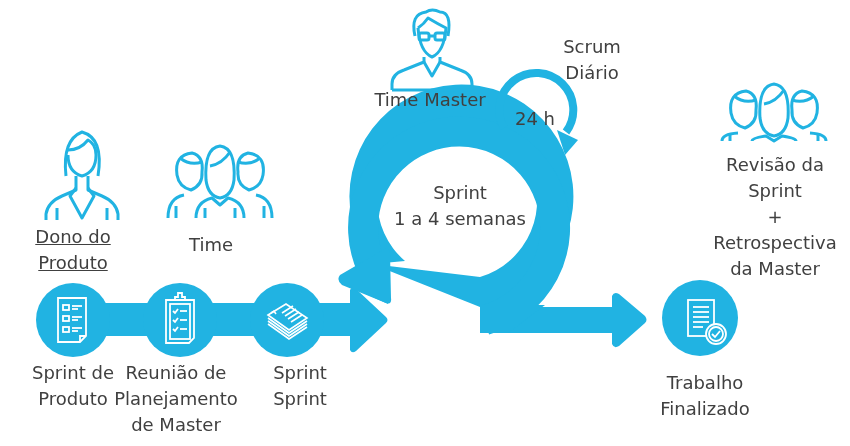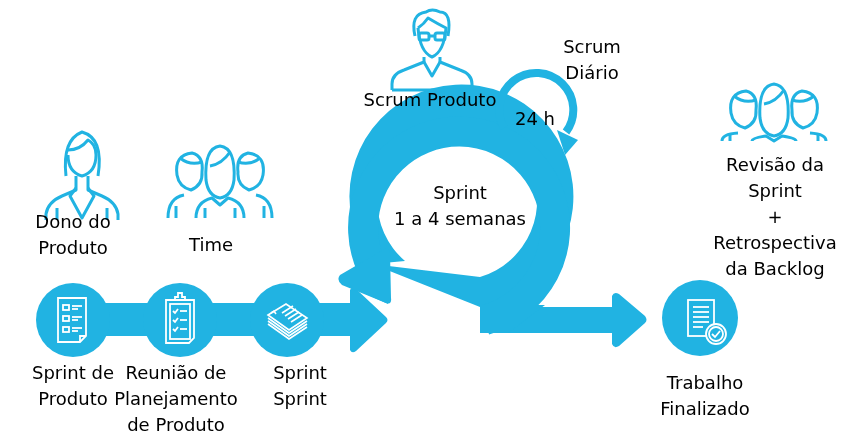--- a/index.html
+++ b/index.html
@@ -1,19 +1,19 @@
 <!DOCTYPE html>
 <html><head>
 <meta charset="utf-8">
 <style>
   html, body { margin: 0; padding: 0; background: #ffffff; }
   body { width: 850px; height: 446px; position: relative; overflow: hidden;
          font-family: "DejaVu Sans", sans-serif; }
   svg.canvas { position: absolute; left: 0; top: 0; }
-  .lbl { position: absolute; color: #000000; font-size: 18px; line-height: 26px;
+  .lbl { position: absolute; color: #404040; font-size: 18px; line-height: 26px;
          text-align: center; white-space: nowrap; font-family: "DejaVu Sans", sans-serif; }
   .lbl span { display: block; }
 </style>
 </head>
 <body>
 
 <svg class="canvas" width="850" height="446" viewBox="0 0 850 446">
   <g fill="#21b3e2" stroke="none">
 
     <rect x="105" y="303" width="45" height="33"></rect>
@@ -139,56 +139,56 @@
     <path d="M263 175 Q266 155 248 153 Q236 156 238 172 Q237 185 249 190 Q261 187 263 175 Z"></path>
     <path d="M260 158 Q250 166 238 162"></path>
     <path d="M272 203 Q272 196 256 195"></path>
     <line x1="264" y1="196" x2="264" y2="203"></line>
     <path d="M206 180 Q204 148 220 146 Q236 148 234 180 Q232 196 220 198 Q208 196 206 180 Z"></path>
     <path d="M210 166 Q222 164 230 152"></path>
     <path d="M198 203 Q198 200 212 198 L220 203 L228 198 Q242 200 242 203"></path>
   </g>
 </svg>
 
-<div class="lbl" style="left:18px; top:209px; width:110px;">
+<div class="lbl" style="left:18px; top:224px; width:110px;text-decoration:underline;">
   <span>Dono do</span>
   <span>Produto</span>
 </div>
 <div class="lbl" style="left:171px; top:232px; width:80px;">
   <span>Time</span>
 </div>
 <div class="lbl" style="left:355px; top:87px; width:150px;">
-  <span>Scrum Produto</span>
+  <span>Time Master</span>
 </div>
 <div class="lbl" style="left:552px; top:34px; width:80px;">
   <span>Scrum</span>
   <span>Diário</span>
 </div>
 <div class="lbl" style="left:505px; top:106px; width:60px;">
   <span>24 h</span>
 </div>
 <div class="lbl" style="left:380px; top:180px; width:160px;">
   <span>Sprint</span>
   <span>1 a 4 semanas</span>
 </div>
 <div class="lbl" style="left:700px; top:152px; width:150px;">
   <span>Revisão da</span>
   <span>Sprint</span>
   <span>+</span>
   <span>Retrospectiva</span>
-  <span>da Backlog</span>
+  <span>da Master</span>
 </div>
 <div class="lbl" style="left:3px; top:360px; width:140px;">
   <span>Sprint de</span>
   <span>Produto</span>
 </div>
 <div class="lbl" style="left:111px; top:360px; width:130px;">
   <span>Reunião de</span>
   <span>Planejamento</span>
-  <span>de Produto</span>
+  <span>de Master</span>
 </div>
 <div class="lbl" style="left:255px; top:360px; width:90px;">
   <span>Sprint</span>
   <span>Sprint</span>
 </div>
 <div class="lbl" style="left:645px; top:360px; width:120px;margin-top:10px;">
   <span>Trabalho</span>
   <span>Finalizado</span>
 </div>
 

